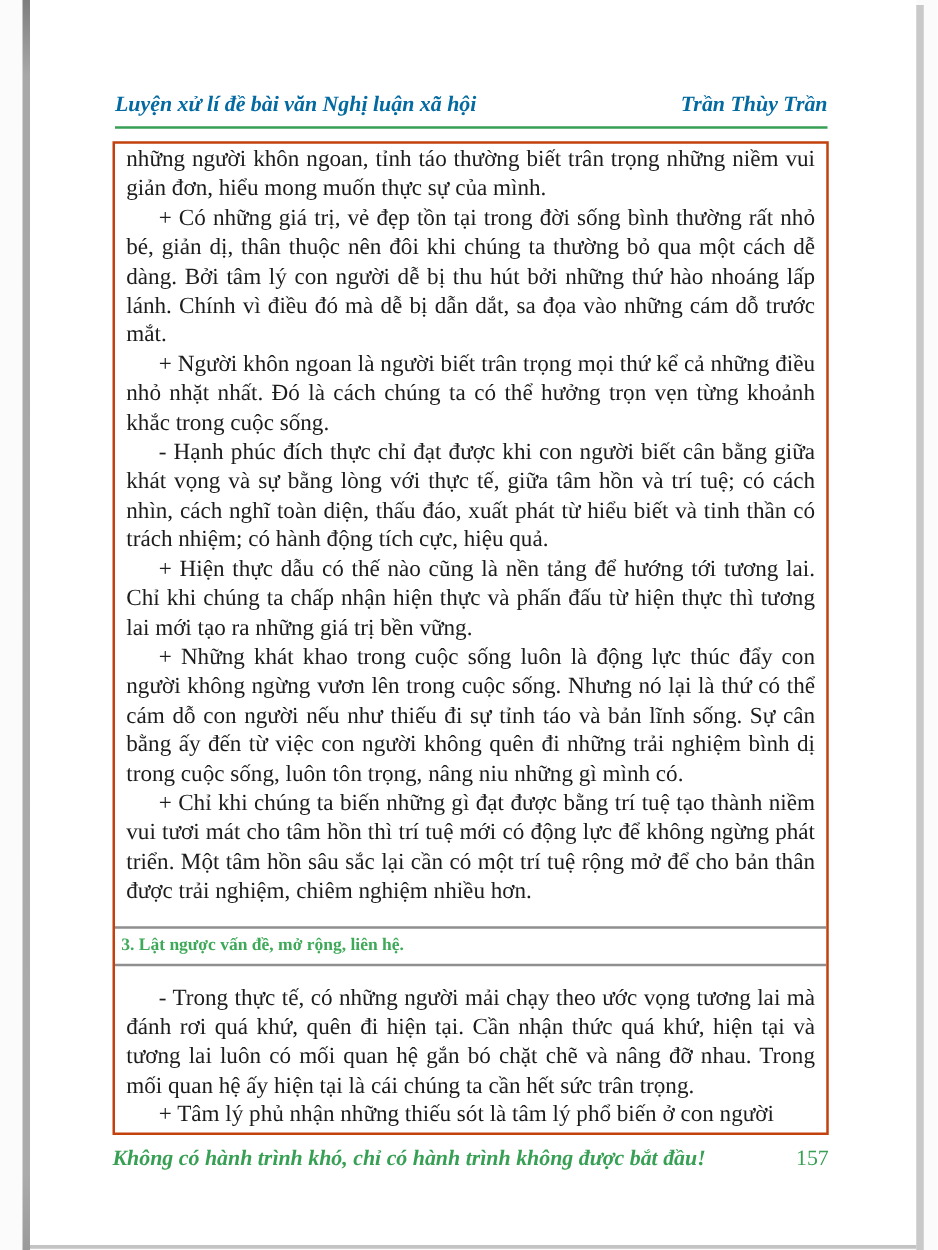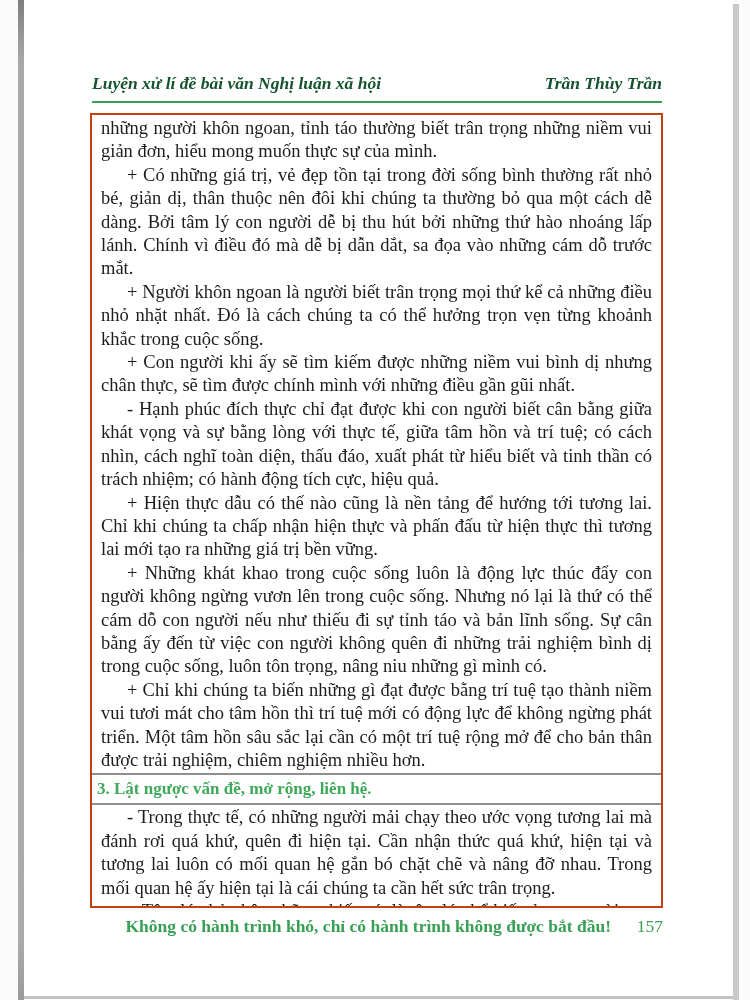--- a/index.html
+++ b/index.html
@@ -27,21 +27,21 @@
   .page-sheet {
     position: absolute; left: 24px; top: 0; width: 709px; height: 996px;
     background: #ffffff;
   }
   
   .page-header {
     position: absolute; left: 92px; top: 73px; width: 570px;
     display: flex; justify-content: space-between; align-items: flex-end;
     border-bottom: 2.5px solid #38a055;
     padding-bottom: 7px;
-    color: #14532d;
+    color: #0369a1;
     font-weight: bold; font-style: italic;
     font-size: 17.5px;
   }
   
   .content-box {
     position: absolute; left: 90px; top: 113px; width: 573px; height: 795px;
     box-sizing: border-box;
     border: 2px solid #c2410c;
     padding: 2px 9px;
     overflow: hidden;
@@ -49,38 +49,38 @@
   }
   .content-box p {
     margin: 0;
     font-size: 18.5px;
     line-height: 23.4px;
     text-align: justify;
     color: #1c1c1c;
   }
   .content-box p.ind { text-indent: 26px; }
   .section-heading {
-    margin: 1px -9px;
+    margin: 15px -9px;
     border-top: 2px solid #8f8f8f;
     border-bottom: 2px solid #8f8f8f;
     padding: 2px 9px 3px 5px;
     color: #3fa95a;
     font-weight: bold;
-    font-size: 17px;
+    font-size: 14px;
     line-height: 23px;
   }
   
   .page-footer {
     position: absolute; left: 90px; top: 916px; width: 573px;
     display: flex; align-items: baseline;
     color: #38a055;
   }
   .footer-motto {
-    flex: 1; text-align: right;
-    font-weight: bold; 
+    flex: 1; text-align: left;
+    font-weight: bold; font-style: italic;
     font-size: 17.5px;
   }
   .footer-page-number {
     width: 52px; text-align: right;
     font-weight: normal;
     font-size: 17.5px;
   }
 </style>
 </head>
 <body>
@@ -94,21 +94,20 @@
 
   <div class="page-header">
     <span>Luyện xử lí đề bài văn Nghị luận xã hội</span>
     <span>Trần Thùy Trần</span>
   </div>
 
   <div class="content-box">
     <p>những người khôn ngoan, tỉnh táo thường biết trân trọng những niềm vui giản đơn, hiểu mong muốn thực sự của mình.</p>
     <p class="ind">+ Có những giá trị, vẻ đẹp tồn tại trong đời sống bình thường rất nhỏ bé, giản dị, thân thuộc nên đôi khi chúng ta thường bỏ qua một cách dễ dàng. Bởi tâm lý con người dễ bị thu hút bởi những thứ hào nhoáng lấp lánh. Chính vì điều đó mà dễ bị dẫn dắt, sa đọa vào những cám dỗ trước mắt.</p>
     <p class="ind">+ Người khôn ngoan là người biết trân trọng mọi thứ kể cả những điều nhỏ nhặt nhất. Đó là cách chúng ta có thể hưởng trọn vẹn từng khoảnh khắc trong cuộc sống.</p>
-    <p class="ind">+ Con người khi ấy sẽ tìm kiếm được những niềm vui bình dị nhưng chân thực, sẽ tìm được chính mình với những điều gần gũi nhất.</p>
     <p class="ind">- Hạnh phúc đích thực chỉ đạt được khi con người biết cân bằng giữa khát vọng và sự bằng lòng với thực tế, giữa tâm hồn và trí tuệ; có cách nhìn, cách nghĩ toàn diện, thấu đáo, xuất phát từ hiểu biết và tinh thần có trách nhiệm; có hành động tích cực, hiệu quả.</p>
     <p class="ind">+ Hiện thực dẫu có thế nào cũng là nền tảng để hướng tới tương lai. Chỉ khi chúng ta chấp nhận hiện thực và phấn đấu từ hiện thực thì tương lai mới tạo ra những giá trị bền vững.</p>
     <p class="ind">+ Những khát khao trong cuộc sống luôn là động lực thúc đẩy con người không ngừng vươn lên trong cuộc sống. Nhưng nó lại là thứ có thể cám dỗ con người nếu như thiếu đi sự tỉnh táo và bản lĩnh sống. Sự cân bằng ấy đến từ việc con người không quên đi những trải nghiệm bình dị trong cuộc sống, luôn tôn trọng, nâng niu những gì mình có.</p>
     <p class="ind">+ Chỉ khi chúng ta biến những gì đạt được bằng trí tuệ tạo thành niềm vui tươi mát cho tâm hồn thì trí tuệ mới có động lực để không ngừng phát triển. Một tâm hồn sâu sắc lại cần có một trí tuệ rộng mở để cho bản thân được trải nghiệm, chiêm nghiệm nhiều hơn.</p>
 
     <div class="section-heading">3. Lật ngược vấn đề, mở rộng, liên hệ.</div>
 
     <p class="ind">- Trong thực tế, có những người mải chạy theo ước vọng tương lai mà đánh rơi quá khứ, quên đi hiện tại. Cần nhận thức quá khứ, hiện tại và tương lai luôn có mối quan hệ gắn bó chặt chẽ và nâng đỡ nhau. Trong mối quan hệ ấy hiện tại là cái chúng ta cần hết sức trân trọng.</p>
     <p class="ind">+ Tâm lý phủ nhận những thiếu sót là tâm lý phổ biến ở con người</p>
   </div>

